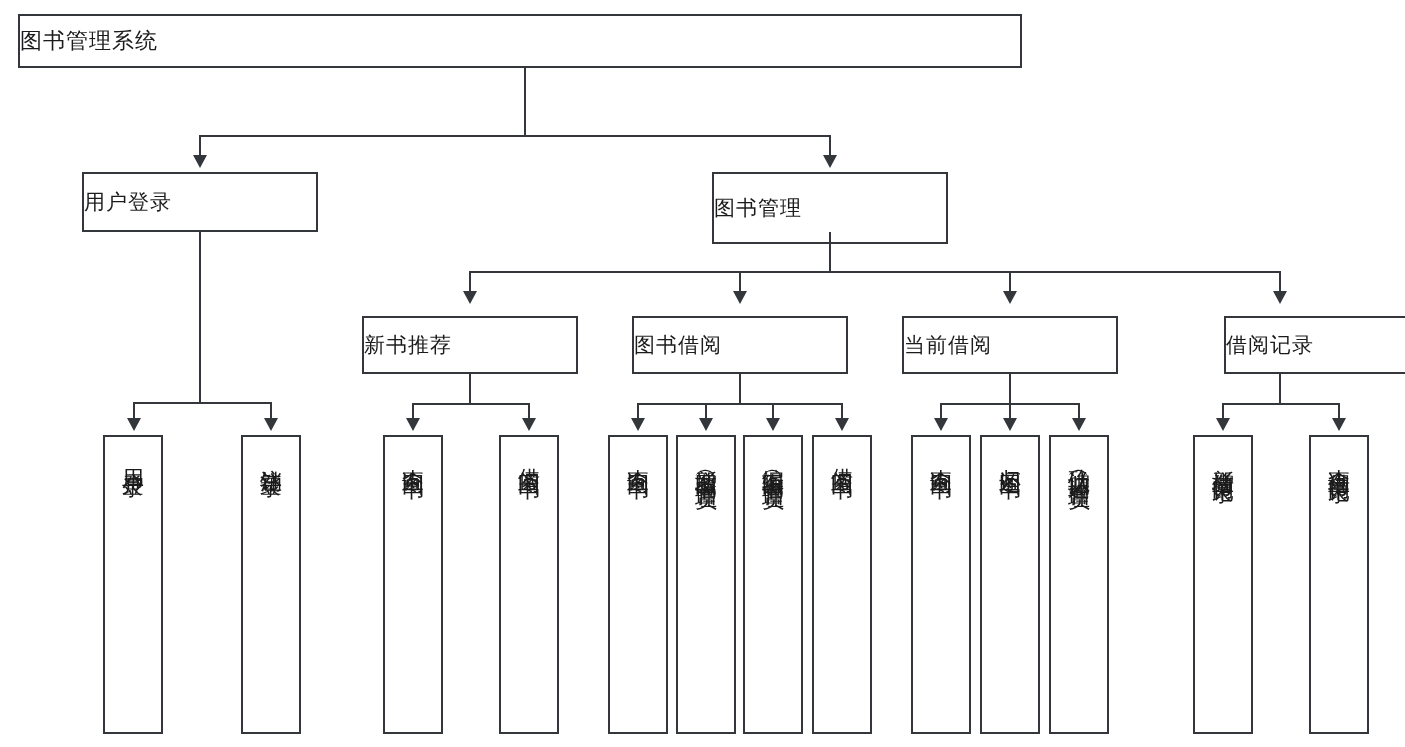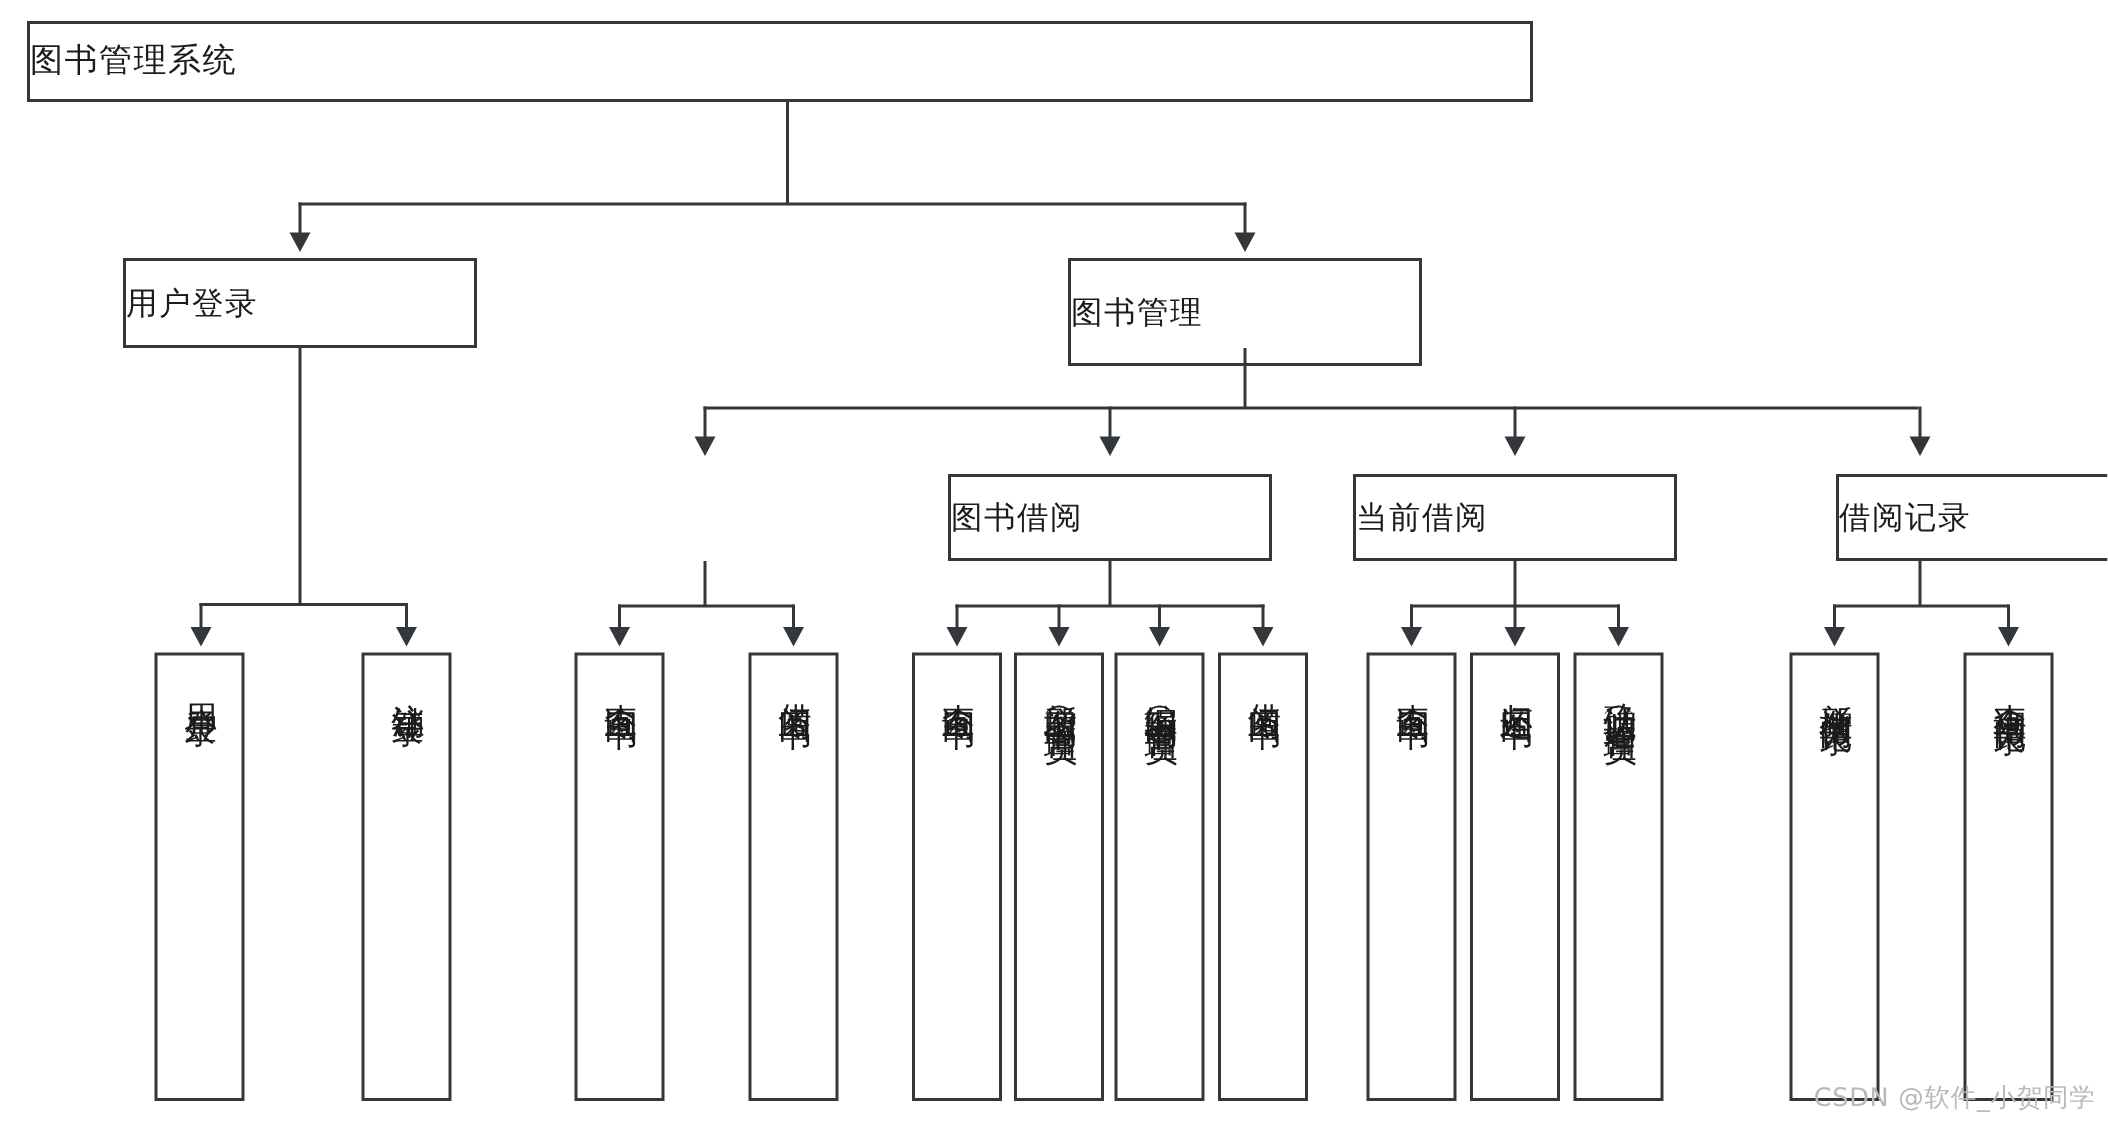--- a/index.html
+++ b/index.html
@@ -117,20 +117,23 @@
   <div class="hline" style="left:469px;top:271px;width:810px;"></div>
   <div class="vline" style="left:469px;top:271px;height:22px;"></div>
   <div class="arrow" style="left:463px;top:291px;"></div>
   <div class="vline" style="left:739px;top:271px;height:22px;"></div>
   <div class="arrow" style="left:733px;top:291px;"></div>
   <div class="vline" style="left:1009px;top:271px;height:22px;"></div>
   <div class="arrow" style="left:1003px;top:291px;"></div>
   <div class="vline" style="left:1279px;top:271px;height:22px;"></div>
   <div class="arrow" style="left:1273px;top:291px;"></div>
 
+  <div class="node" style="left:362px;top:316px;width:216px;height:58px;">
+    <span class="label">新书推荐</span>
+  </div>
   <div class="node" style="left:902px;top:316px;width:216px;height:58px;">
     <span class="label">当前借阅</span>
   </div>
   <div class="node" style="left:632px;top:316px;width:216px;height:58px;">
     <span class="label">图书借阅</span>
   </div>
   <div class="node" style="left:1224px;top:316px;width:216px;height:58px;">
     <span class="label">借阅记录</span>
   </div>
 
@@ -205,15 +208,14 @@
     <span class="label">确认归还（管理员）</span>
   </div>
 
   <div class="node leaf" style="left:1193px;top:435px;width:60px;height:299px;">
     <span class="label">新增借阅记录</span>
   </div>
   <div class="node leaf" style="left:1309px;top:435px;width:60px;height:299px;">
     <span class="label">查询借阅记录</span>
   </div>
 
-  <div id="watermark">CSDN @软件_小贺同学</div>
 
 </div>
 
 </body></html>

